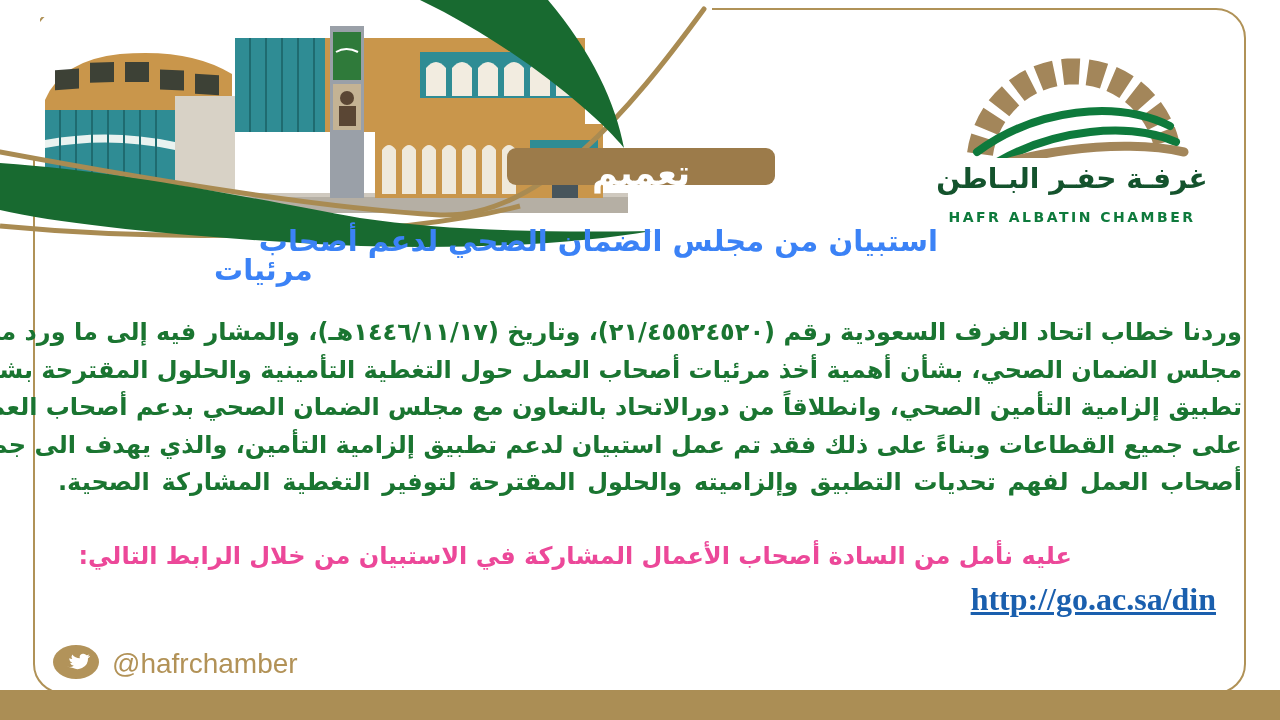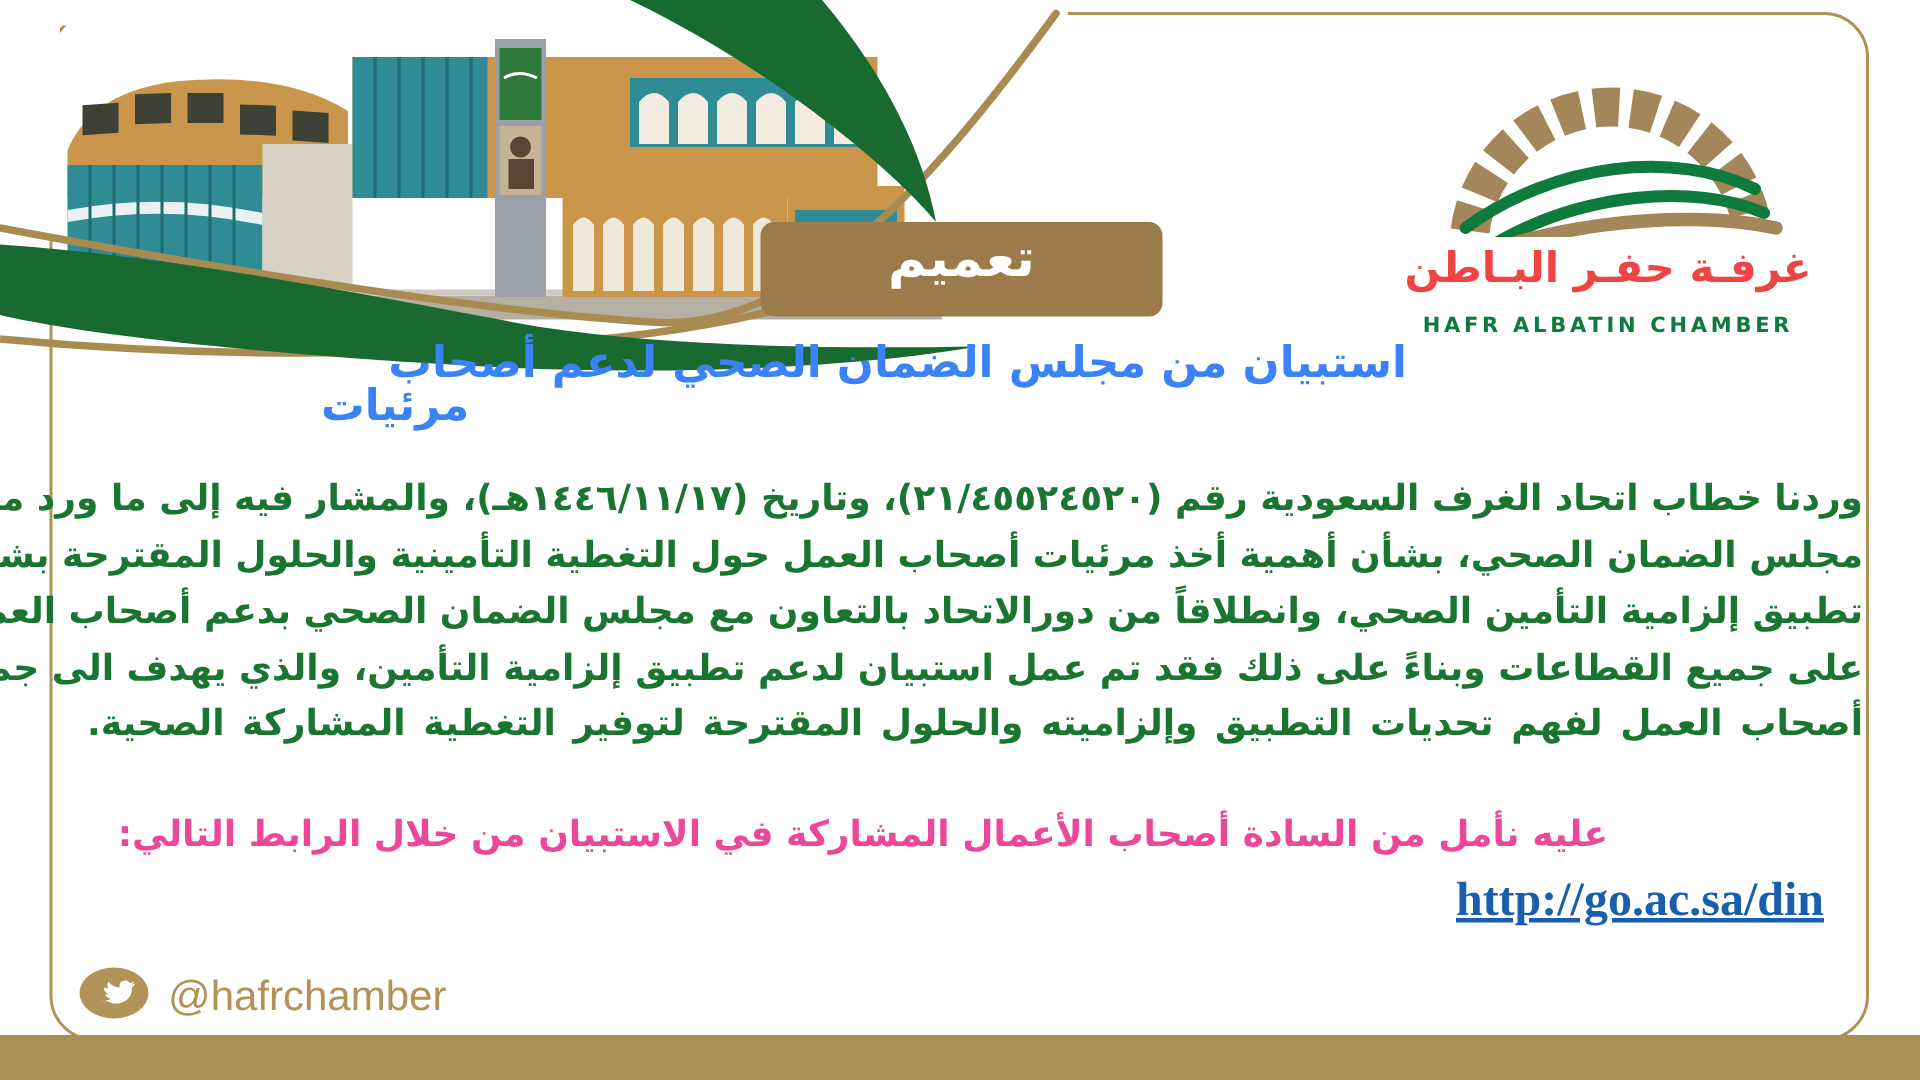--- a/index.html
+++ b/index.html
@@ -10,25 +10,25 @@
   }
   
   .frame{
     position:absolute;left:33px;top:8px;right:34px;bottom:26px;
     border:2.5px solid #b09257;border-radius:30px;
   }
   
   .decor{position:absolute;left:0;top:0;width:1280px;height:265px;pointer-events:none;}
   
   .logo{position:absolute;top:46px;right:58px;width:300px;text-align:center;}
-  .logo-ar{font-size:28px;font-weight:bold;color:#ef4444;direction:rtl;line-height:30px;margin-top:2px;}
+  .logo-ar{font-size:28px;font-weight:bold;color:#14532d;direction:rtl;line-height:30px;margin-top:2px;}
   .logo-en{font-size:14px;font-weight:bold;color:#0e7a3c;letter-spacing:2.5px;margin-top:15px;}
   
   .banner{
-    position:absolute;left:507px;top:148px;width:268px;height:63px;
+    position:absolute;left:507px;top:148px;width:268px;height:37px;
     background:#9c7b4a;border-radius:9px;
     color:#ffffff;font-size:35px;font-weight:bold;
     text-align:center;line-height:51px;direction:rtl;
   }
   
   .title-line{position:absolute;color:#3b82f6;font-weight:bold;font-size:29px;direction:rtl;white-space:nowrap;}
   .title-1{top:224px;right:342px;}
   .title-2{top:253px;left:214px;}
   
   .body-text{position:absolute;left:58px;right:38px;top:314px;}

